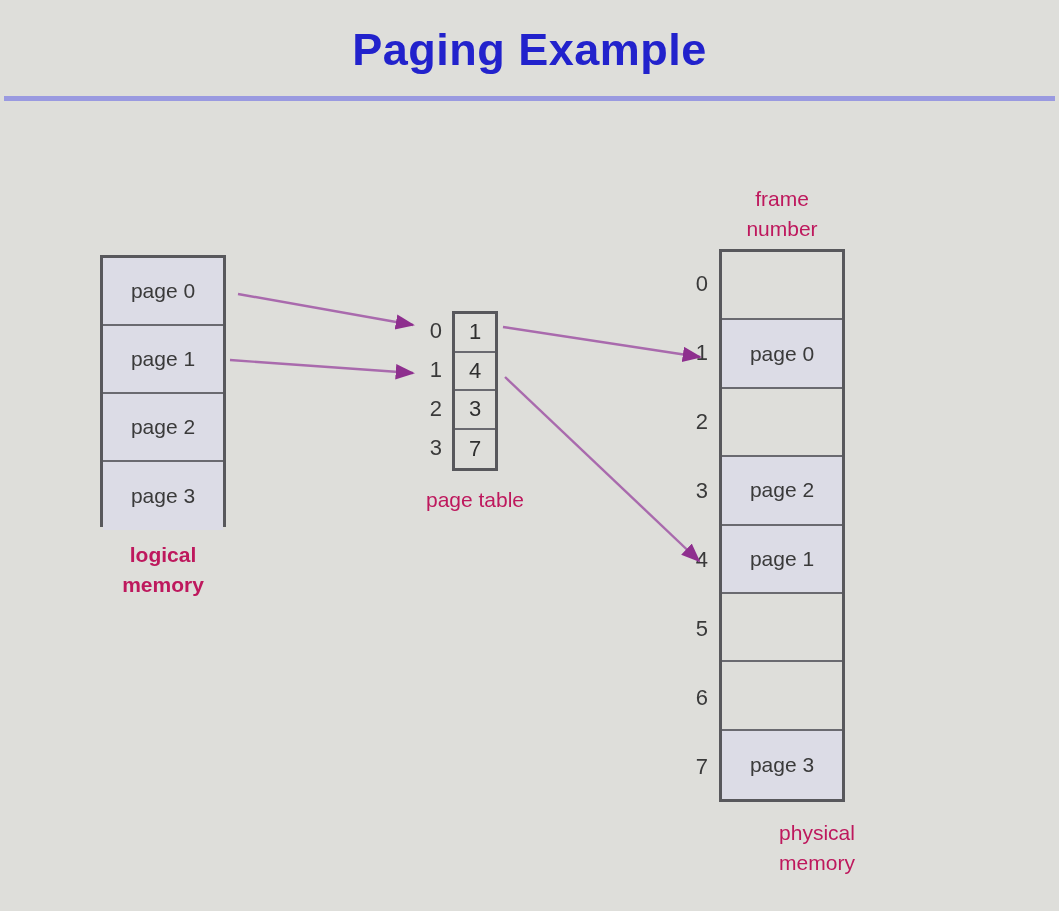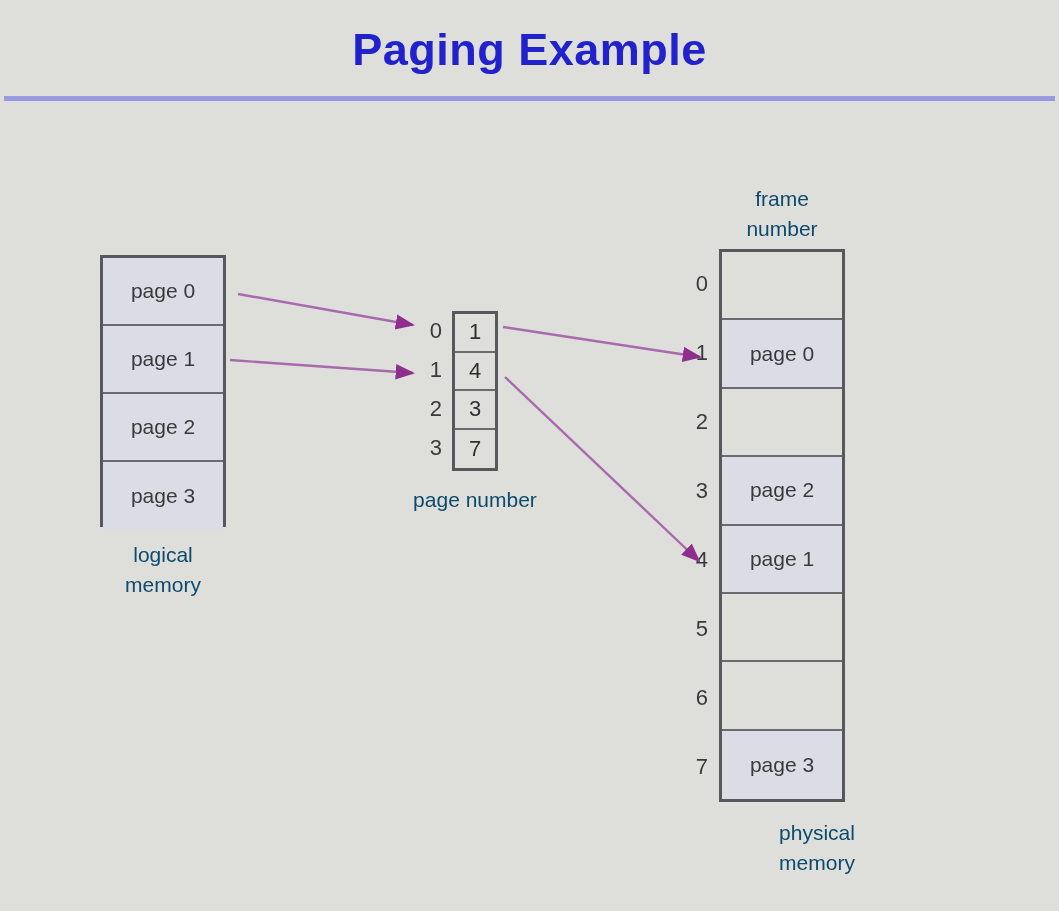--- a/index.html
+++ b/index.html
@@ -36,21 +36,21 @@
     width: 1051px;
     height: 5px;
     background: #9a9ae0;
   }
 
   
   .caption {
     position: absolute;
     text-align: center;
     font-size: 21px;
-    color: #0c4a6e;
+    color: #be185d;
     line-height: 30px;
     white-space: pre-line;
   }
   .idx {
     position: absolute;
     font-size: 22px;
     color: #3a3a3a;
     text-align: right;
     line-height: 1;
   }
@@ -171,36 +171,36 @@
 
 <div id="slide-title">Paging Example</div>
 <div id="title-rule"></div>
 
 <div id="logical-memory">
   <div class="cell">page 0</div>
   <div class="cell">page 1</div>
   <div class="cell">page 2</div>
   <div class="cell">page 3</div>
 </div>
-<div class="caption" style="left:78px; top:540px; width:170px;">logical
+<div class="caption" style="left:78px; top:540px; width:170px;font-weight:bold;">logical
 memory</div>
 
 <div id="page-table-indices">
   <div class="idx">0</div>
   <div class="idx">1</div>
   <div class="idx">2</div>
   <div class="idx">3</div>
 </div>
 <div id="page-table">
   <div class="cell">1</div>
   <div class="cell">4</div>
   <div class="cell">3</div>
   <div class="cell">7</div>
 </div>
-<div class="caption" style="left:400px; top:485px; width:150px;">page number</div>
+<div class="caption" style="left:400px; top:485px; width:150px;">page table</div>
 
 <div class="caption" style="left:697px; top:184px; width:170px;">frame
 number</div>
 
 <div id="frame-indices">
   <div class="idx">0</div>
   <div class="idx">1</div>
   <div class="idx">2</div>
   <div class="idx">3</div>
   <div class="idx">4</div>

